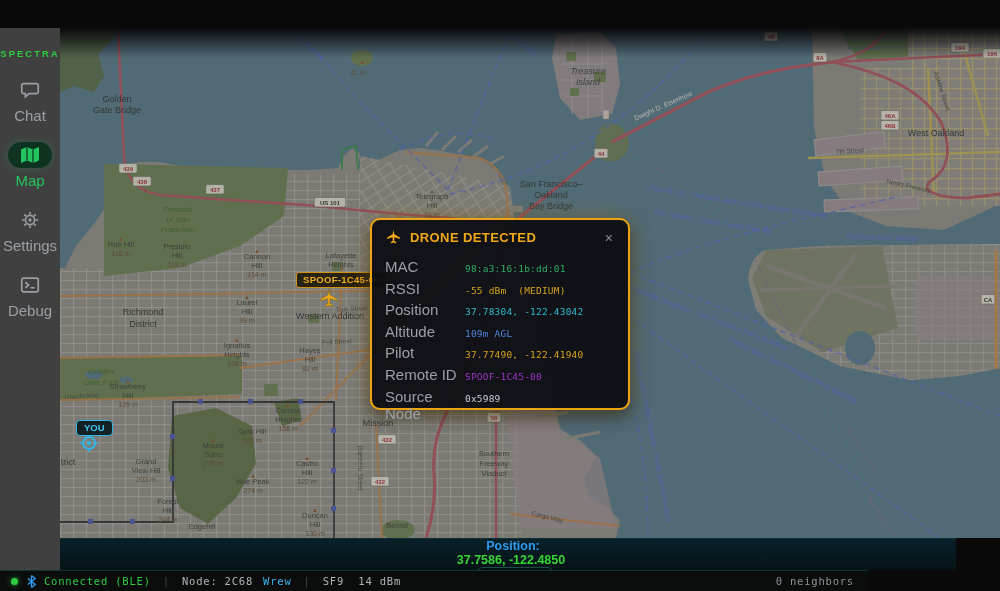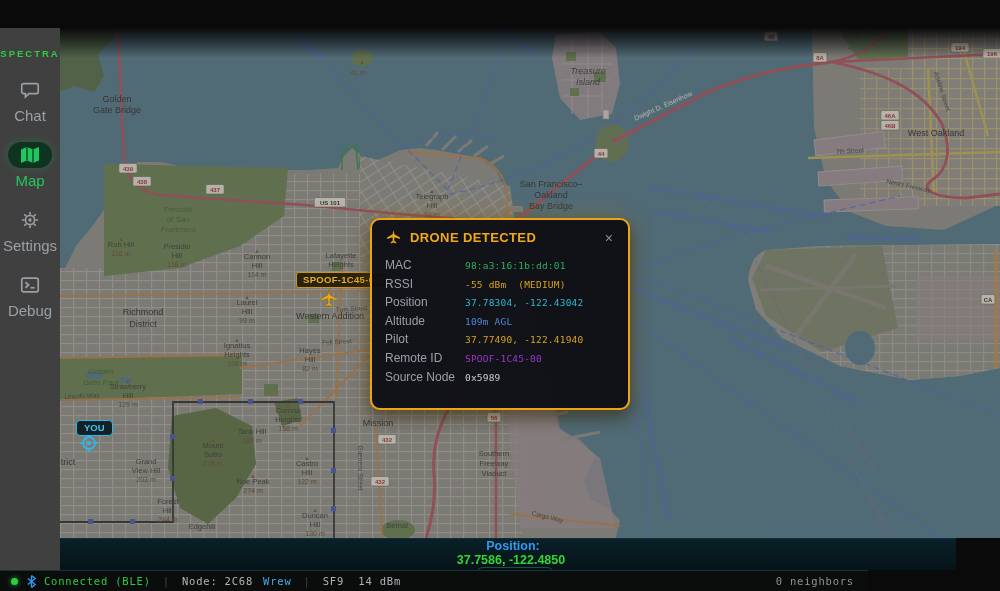--- a/index.html
+++ b/index.html
@@ -49,21 +49,21 @@
   .drone-plane { position:absolute; left:258px; top:260px; z-index:4; cursor:pointer; }
   .you-badge { position:absolute; left:16px; top:392px; z-index:5; background:rgba(8,22,28,.9); border:1.5px solid #2fb6e8; color:#3fc6f2; font-size:9.5px; font-weight:bold; padding:1px 7px 2px; border-radius:4px; cursor:pointer; }
   .you-dot { position:absolute; left:19px; top:405px; z-index:4; }
 
   
   #popup { position:absolute; left:370px; top:218px; width:260px; height:192px; z-index:40; background:rgba(14,16,21,.97); border:2px solid #eda411; border-radius:10px; box-shadow:0 0 22px rgba(237,164,17,.28), 0 6px 18px rgba(0,0,0,.6); padding:9px 13px 8px; }
   #popup-header { display:flex; align-items:center; gap:8px; margin-bottom:12px; }
   #popup-title { color:#f0a818; font-size:13px; font-weight:bold; letter-spacing:.4px; flex:1; }
   #popup-close { color:#8b9096; font-size:14px; cursor:pointer; line-height:1; padding:0 2px; }
   .prow { display:flex; align-items:baseline; margin-bottom:4.6px; }
-  .prow .plabel { width:80px; flex:none; color:#9aa0a6; font-size:12px; }
+  .prow .plabel { width:80px; flex:none; color:#9aa0a6; font-size:15px; }
   .prow .pvalue { font-family:"DejaVu Sans Mono", monospace; font-size:9.5px; white-space:pre; letter-spacing:.2px; }
 
   
   #posbar { position:absolute; left:60px; top:538px; width:896px; height:32px; background:linear-gradient(180deg,#0a2028 0%,#061318 100%); border-top:1px solid #0e2e38; display:flex; align-items:center; z-index:35;flex-direction:column; }
   #pos-label { margin-left:10px; color:#2f9bf0; font-size:12.5px; font-weight:bold; }
   #pos-value { margin-left:6px; color:#35d435; font-size:12.5px; font-weight:bold; }
   .coord-input { margin-left:14px; width:78px; height:18px; background:rgba(4,16,14,.4); border:1px solid #1d4d45; border-radius:10px; color:#cfd4da; font-size:10.5px; padding:0 9px; outline:none; }
   .coord-input::placeholder { color:#8a8f98; }
   #set-btn { margin-left:8px; width:44px; height:23px; background:#28b82c; border:none; border-radius:6px; color:#eafce8; font-size:11.5px; font-weight:bold; cursor:pointer; }
   #share-btn { margin-left:8px; height:23px; background:#0c2e3d; border:none; border-radius:10px; color:#35c3f5; font-size:11.5px; font-weight:bold; cursor:pointer; display:flex; align-items:center; gap:6px; padding:0 11px; }

